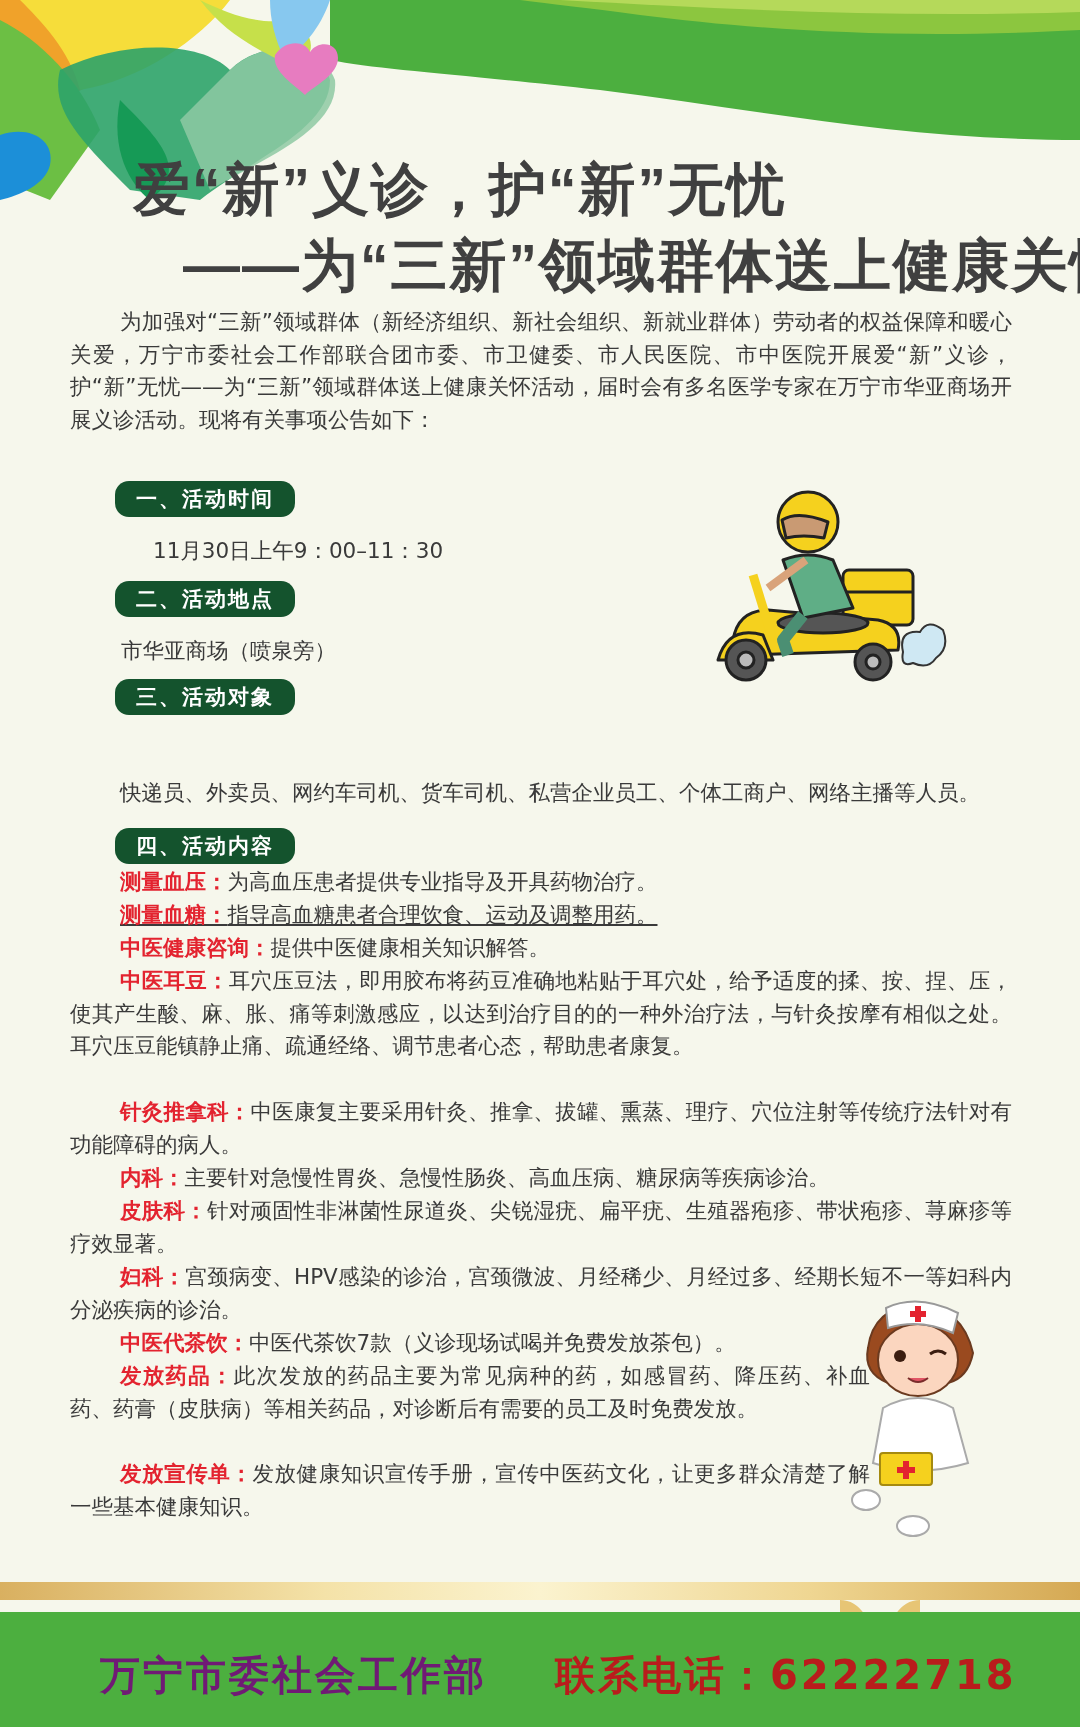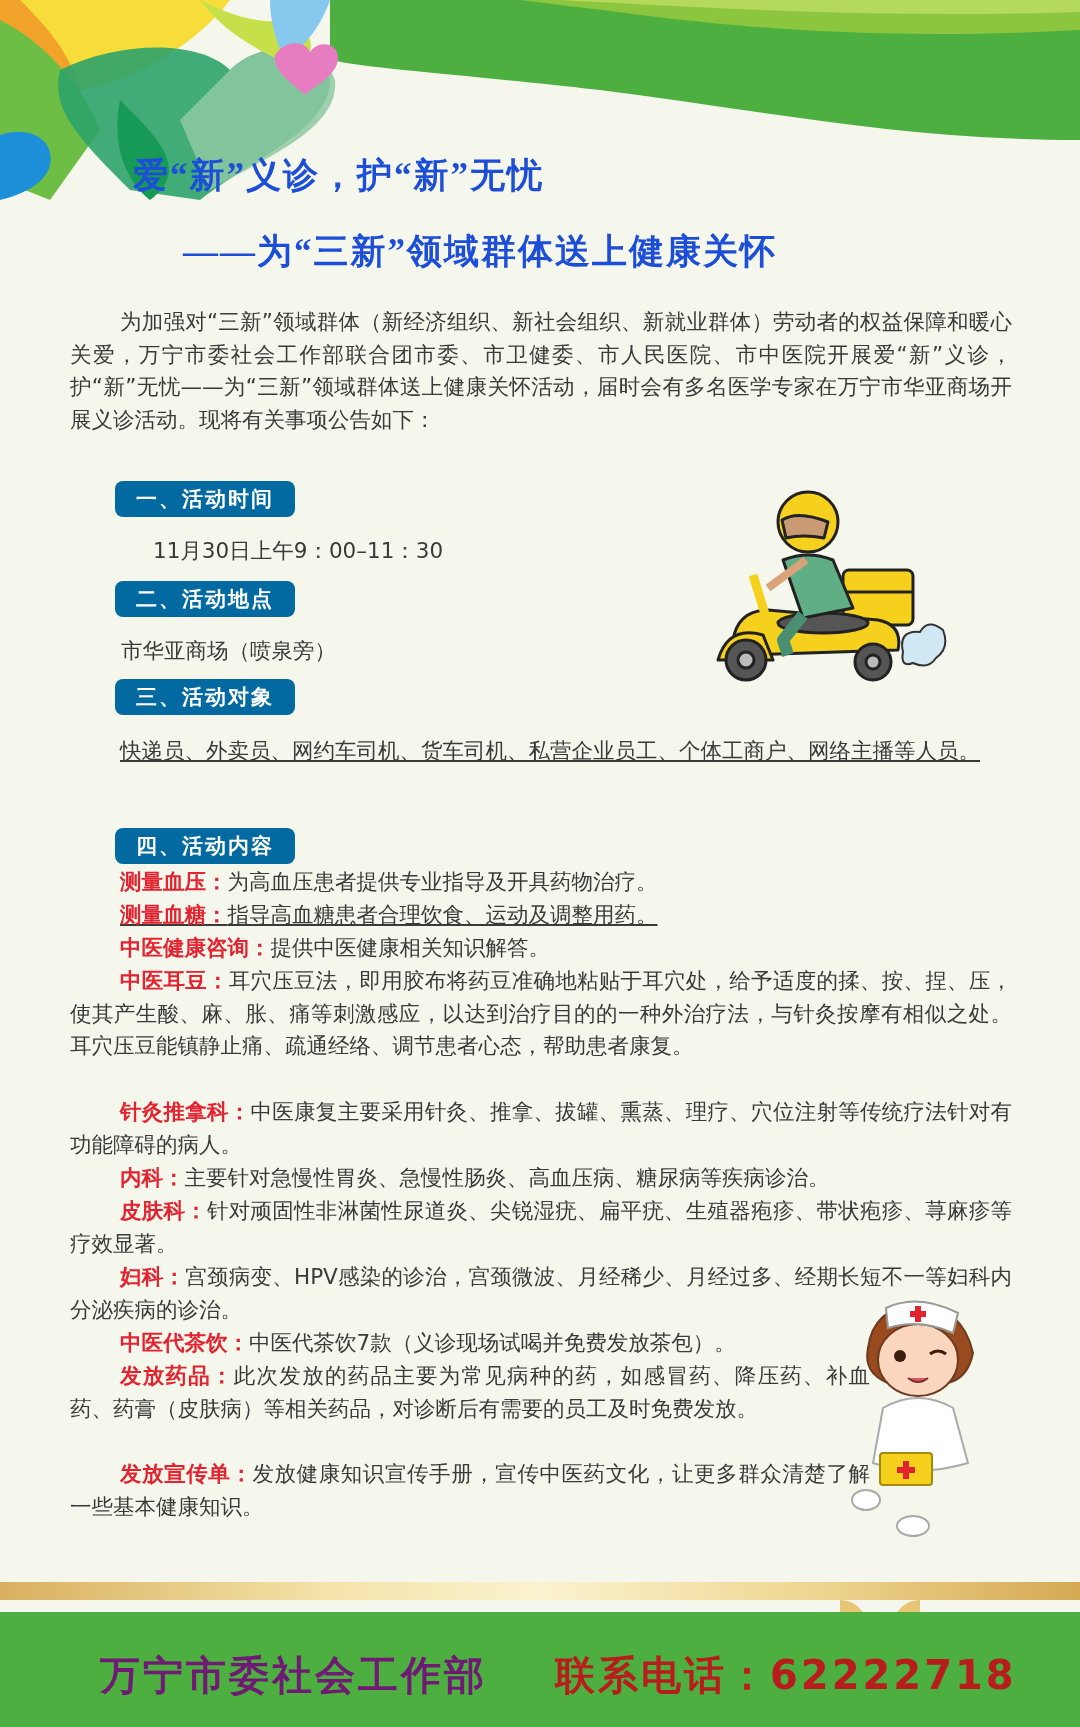--- a/index.html
+++ b/index.html
@@ -4,35 +4,35 @@
 <style>
   html, body { margin: 0; padding: 0; }
   body {
     width: 1080px; height: 1727px; overflow: hidden; position: relative;
     background: #f6f7ec;
     font-family: "DejaVu Sans", "Liberation Sans", sans-serif;
     color: #3a3a3a;
   }
   .deco { position: absolute; left: 0; top: 0; width: 1080px; height: 330px; }
   .title {
-    position: absolute; color: #1d4ed8; font-weight: bold;
-    font-size: 35px; letter-spacing: 2px; white-space: nowrap;
-    font-family: Liberation Serif, serif;
+    position: absolute; color: #404040; font-weight: bold;
+    font-size: 57px; letter-spacing: 2px; white-space: nowrap;
+    font-family: Liberation Sans, sans-serif;
   }
   .title.l1 { left: 133px; top: 152px; }
   .title.l2 { left: 183px; top: 228px; text-align: right; }
 
   .para {
     position: absolute; left: 70px; width: 942px;
     font-size: 21.5px; line-height: 32.6px; text-align: justify;
     text-indent: 50px; margin: 0;
   }
   .badge {
     position: absolute; left: 115px; width: 180px; height: 36px;
-    background: #0369a1; border-radius: 8px; color: #fff;
+    background: #14532d; border-radius: 14px; color: #fff;
     font-weight: bold; font-size: 21px; line-height: 36px;
     text-align: center; letter-spacing: 2px;
   }
   .plain { position: absolute; left: 121px; font-size: 21.5px; line-height: 32px; white-space: nowrap; }
   .item-label { color: #e3232f; font-weight: bold; }
 
   .footer-gold {
     position: absolute; left: 0; top: 1582px; width: 1080px; height: 18px;
     background: linear-gradient(90deg, #d9b060 0%, #f4e2a8 30%, #fbf3cf 50%, #efd692 75%, #d5a954 100%);
   }
@@ -71,21 +71,21 @@
 
 <p class="para" style="top:306px;">为加强对“三新”领域群体（新经济组织、新社会组织、新就业群体）劳动者的权益保障和暖心关爱，万宁市委社会工作部联合团市委、市卫健委、市人民医院、市中医院开展爱“新”义诊，护“新”无忧——为“三新”领域群体送上健康关怀活动，届时会有多名医学专家在万宁市华亚商场开展义诊活动。现将有关事项公告如下：</p>
 
 <div class="badge" style="top:481px;">一、活动时间</div>
 <div class="plain" style="top:535px;margin-left:32px;">11月30日上午9：00–11：30</div>
 
 <div class="badge" style="top:581px;">二、活动地点</div>
 <div class="plain" style="top:635px;">市华亚商场（喷泉旁）</div>
 
 <div class="badge" style="top:679px;">三、活动对象</div>
-<p class="para" style="top:735px;text-decoration:underline;">快递员、外卖员、网约车司机、货车司机、私营企业员工、个体工商户、网络主播等人员。</p>
+<p class="para" style="top:777px;">快递员、外卖员、网约车司机、货车司机、私营企业员工、个体工商户、网络主播等人员。</p>
 
 <div class="badge" style="top:828px;">四、活动内容</div>
 
 <div>
   <p class="para" style="top:866px;"><span class="item-label">测量血压：</span><span>为高血压患者提供专业指导及开具药物治疗。</span></p>
   <p class="para" style="top:899px;text-decoration:underline;"><span class="item-label">测量血糖：</span><span>指导高血糖患者合理饮食、运动及调整用药。</span></p>
   <p class="para" style="top:932px;"><span class="item-label">中医健康咨询：</span><span>提供中医健康相关知识解答。</span></p>
   <p class="para" style="top:965px;"><span class="item-label">中医耳豆：</span><span>耳穴压豆法，即用胶布将药豆准确地粘贴于耳穴处，给予适度的揉、按、捏、压，使其产生酸、麻、胀、痛等刺激感应，以达到治疗目的的一种外治疗法，与针灸按摩有相似之处。耳穴压豆能镇静止痛、疏通经络、调节患者心态，帮助患者康复。</span></p>
   <p class="para" style="top:1096px;"><span class="item-label">针灸推拿科：</span><span>中医康复主要采用针灸、推拿、拔罐、熏蒸、理疗、穴位注射等传统疗法针对有功能障碍的病人。</span></p>
   <p class="para" style="top:1162px;"><span class="item-label">内科：</span><span>主要针对急慢性胃炎、急慢性肠炎、高血压病、糖尿病等疾病诊治。</span></p>

